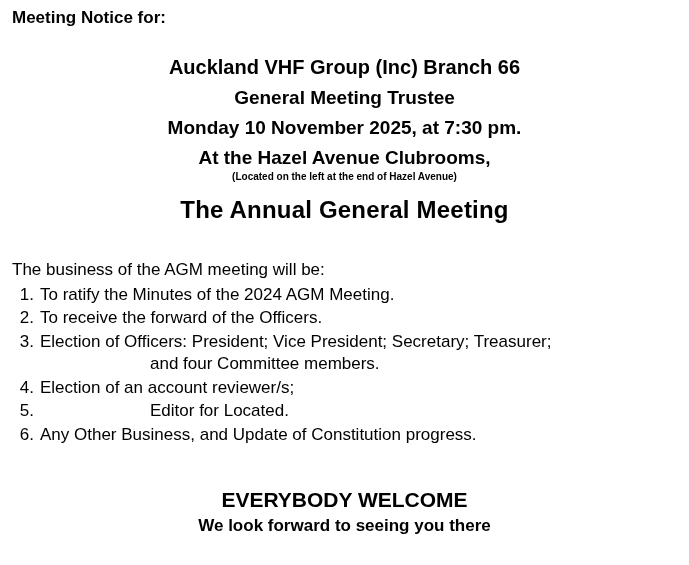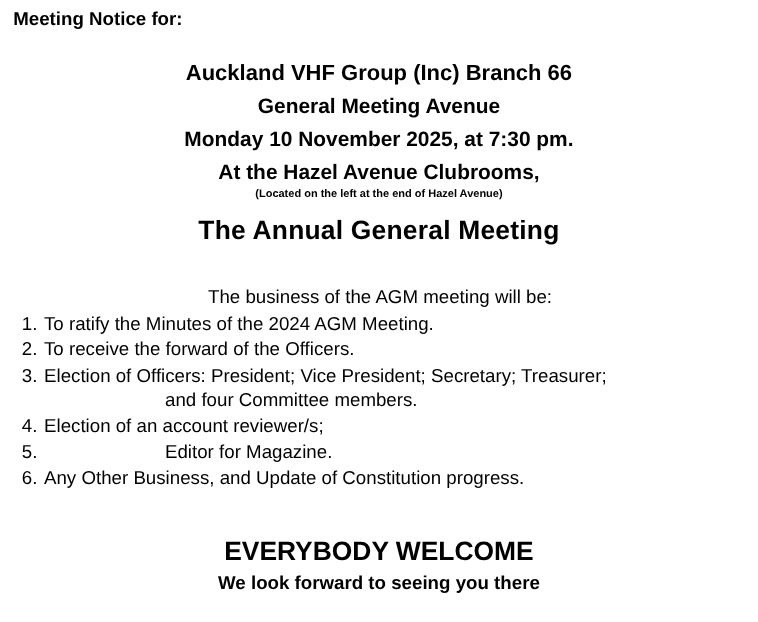--- a/index.html
+++ b/index.html
@@ -57,21 +57,21 @@
     margin-bottom: 14px;
   }
   .line-agm {
     font-size: 24px;
     font-weight: bold;
     margin-bottom: 36px;
     letter-spacing: 0.2px;
   }
   .business-intro {
     font-size: 17px;
-    text-align: center;
+    text-align: left;
     margin: 0 0 4px 2px;
   }
   .agenda {
     margin: 0;
     padding: 0;
     list-style: none;
     font-size: 17px;
   }
   .agenda li {
     display: flex;
@@ -96,39 +96,39 @@
     padding-left: 110px;
   }
   .indent-2 {
     padding-left: 110px;
   }
   .footer {
     margin-top: 42px;
     text-align: center;
   }
   .welcome {
-    font-size: 24px;
+    font-size: 21px;
     font-weight: bold;
     margin-bottom: 4px;
   }
   .forward {
     font-size: 17px;
     font-weight: bold;
     text-align: center;
   }
 </style>
 </head>
 <body>
 
 <div class="page">
 
   <div class="notice-for">Meeting Notice for:</div>
 
   <div class="centered line-branch">Auckland VHF Group (Inc) Branch 66</div>
-  <div class="centered line-general">General Meeting Avenue</div>
+  <div class="centered line-general">General Meeting Trustee</div>
   <div class="centered line-datetime">Monday 10 November 2025, at 7:30 pm.</div>
   <div class="centered line-venue">At the Hazel Avenue Clubrooms,</div>
   <div class="centered line-location">(Located on the left at the end of Hazel Avenue)</div>
   <div class="centered line-agm">The Annual General Meeting</div>
 
   <div class="business-intro">The business of the AGM meeting will be:</div>
 
   <ul class="agenda">
     <li>
       <span class="num">1.</span>
@@ -145,21 +145,21 @@
         <span class="cont indent-1">and four Committee members.</span>
       </span>
     </li>
     <li>
       <span class="num">4.</span>
       <span class="txt">Election of an account reviewer/s;</span>
     </li>
     <li>
       <span class="num">5.</span>
       <span class="txt">
-        <span class="cont indent-2">Editor for Magazine.</span>
+        <span class="cont indent-2">Editor for Located.</span>
       </span>
     </li>
     <li>
       <span class="num">6.</span>
       <span class="txt">Any Other Business, and Update of Constitution progress.</span>
     </li>
   </ul>
 
   <div class="footer">
     <div class="welcome">EVERYBODY WELCOME</div>

